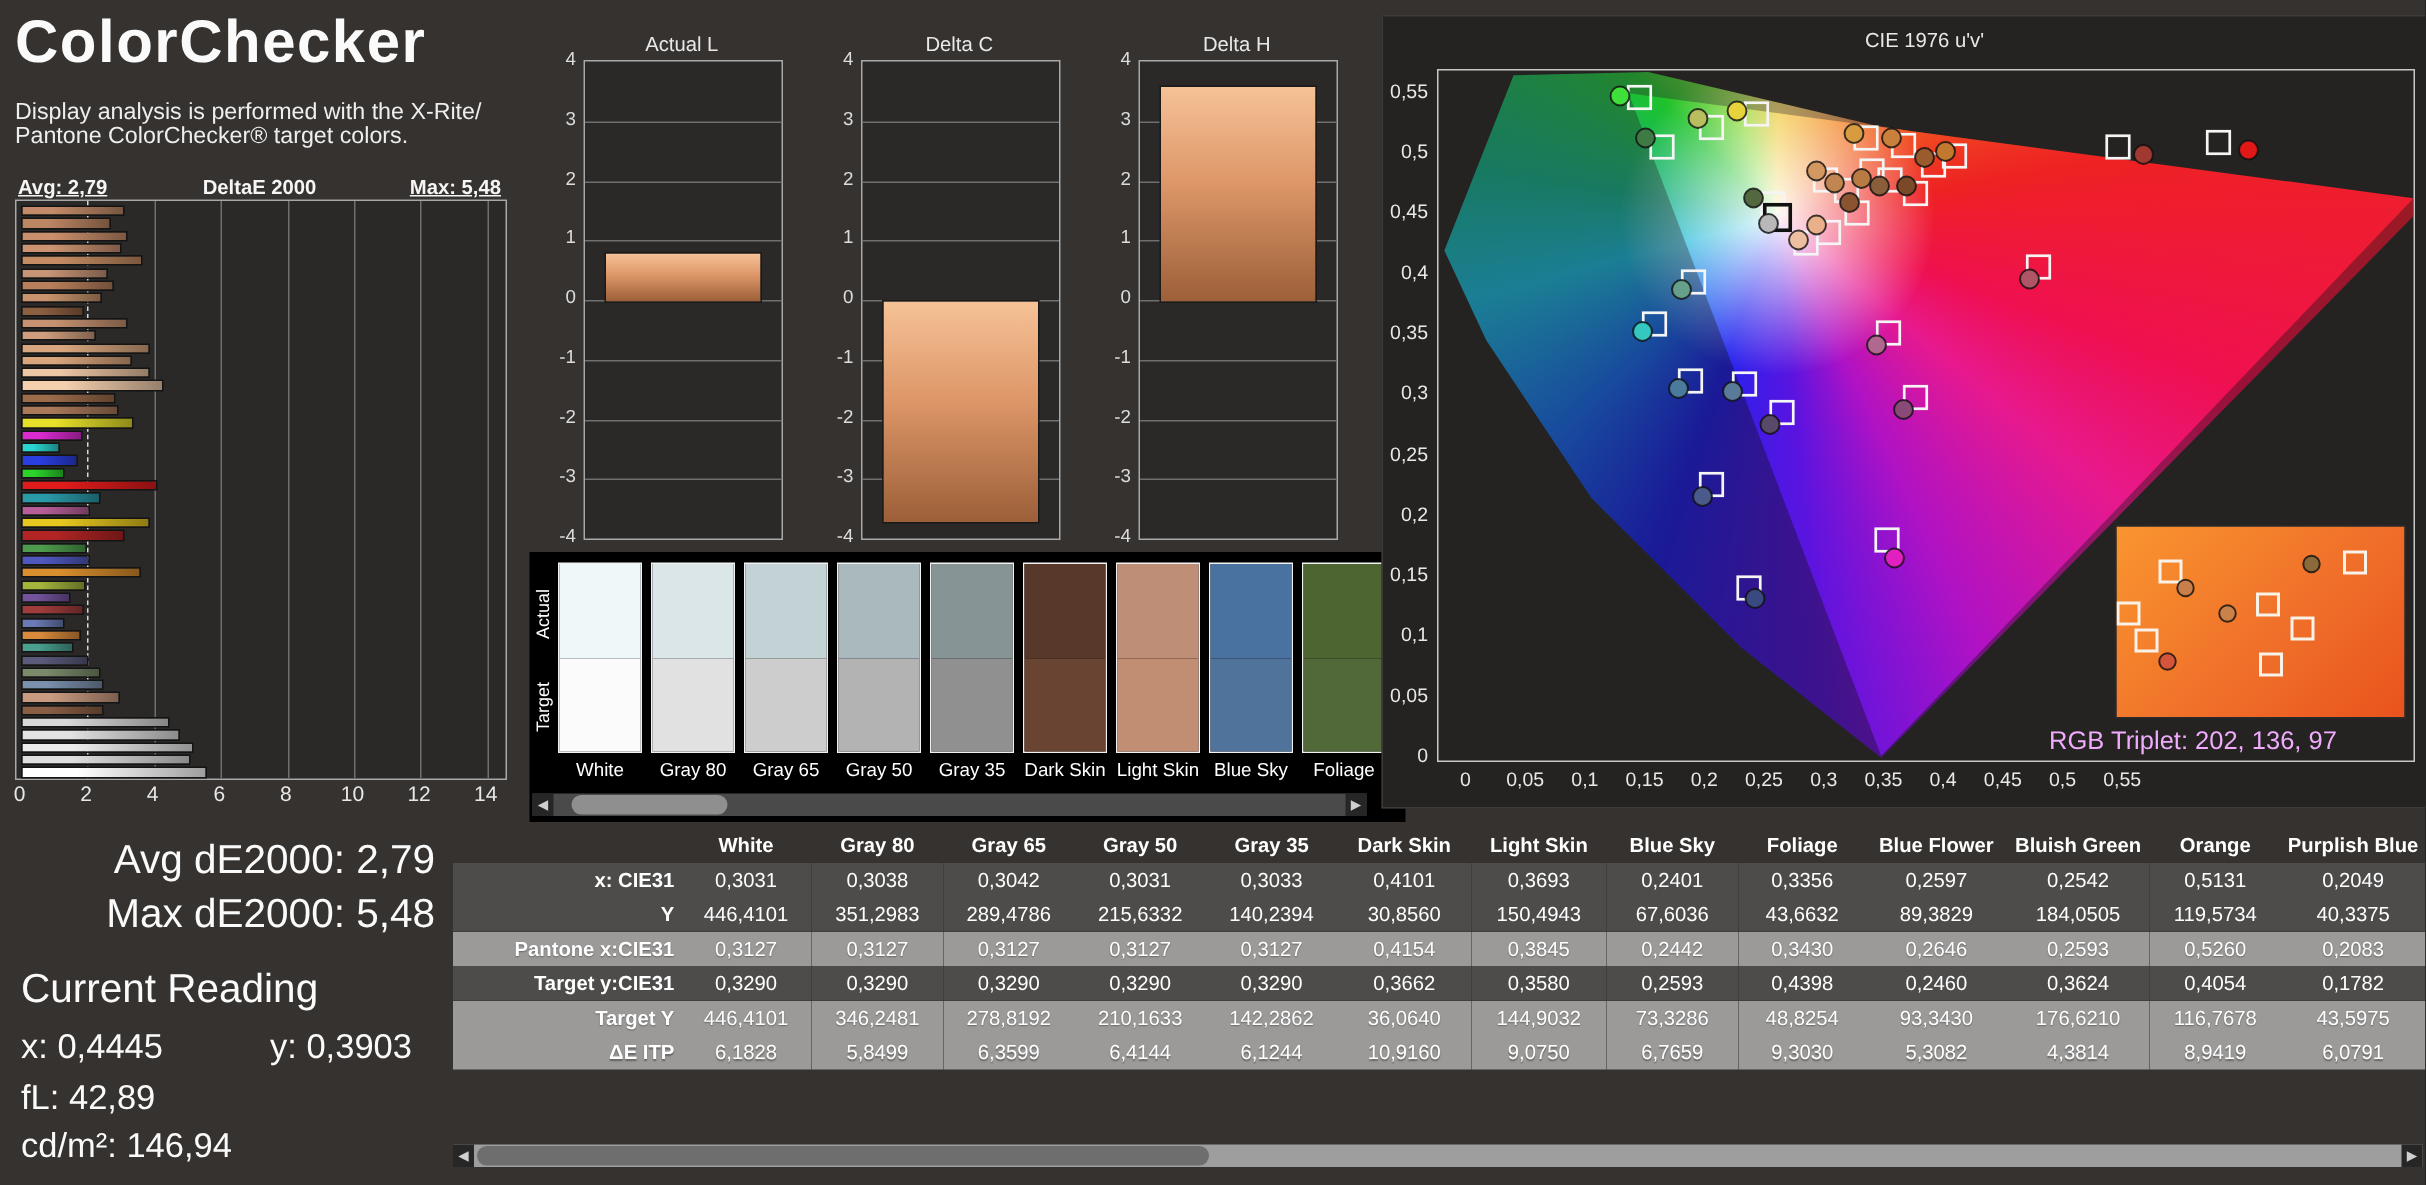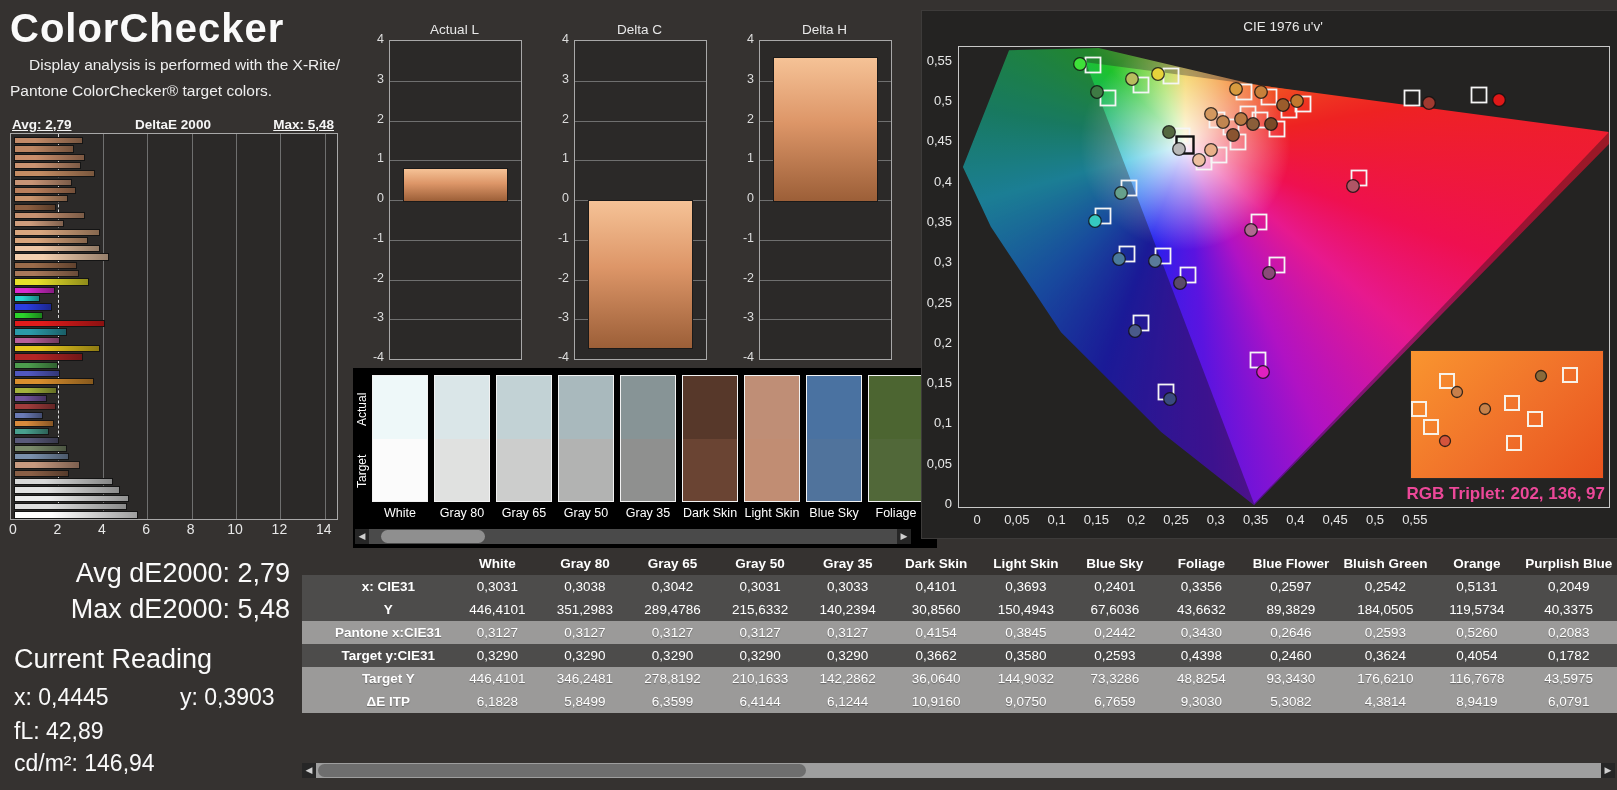--- a/index.html
+++ b/index.html
@@ -41,37 +41,37 @@
              font-size:9px;line-height:15px;text-align:center;}
   
   #cie-panel{left:921px;top:10px;width:696px;height:527px;background:#242322;border:1px solid #3d3b3a;}
   #cie-title{position:absolute;top:8px;left:0;width:650px;text-align:center;font-size:13.5px;color:#e8e8e8;}
   #cie-plot{position:absolute;left:36px;top:35px;width:650px;height:460px;border:1px solid #c8c8c8;background:#242322;}
   .cie-layer{position:absolute;left:0;top:0;width:100%;height:100%;}
   .cie-ylab{position:absolute;width:30px;text-align:right;font-size:13px;color:#e8e8e8;}
   .cie-xlab{position:absolute;width:40px;margin-left:-20px;text-align:center;font-size:13px;color:#e8e8e8;}
   #rgb-inset{position:absolute;left:451px;top:303px;width:192px;height:127px;
              background:linear-gradient(135deg,#f9952f 0%,#f0702a 55%,#e9531d 100%);border:1px solid #2a2a2a;}
-  #rgb-label{position:absolute;left:360px;top:437px;width:286px;text-align:right;font-size:17px;color:#ec4899;font-weight:bold;}
+  #rgb-label{position:absolute;left:360px;top:437px;width:286px;text-align:center;font-size:17px;color:#f0abfc;}
   
   #tbl{left:302px;top:552px;border-collapse:collapse;table-layout:fixed;}
   #tbl th,#tbl td{font-size:13.5px;padding:0 4px;height:23px;white-space:nowrap;overflow:hidden;}
   #tbl th{font-weight:bold;color:#fff;text-align:center;}
   #tbl td{text-align:center;color:#fff;}
-  #tbl td.rowlab{text-align:center;font-weight:bold;padding-left:25px;}
+  #tbl td.rowlab{text-align:right;font-weight:bold;padding-left:25px;}
   #tbl tr.dark td{background:#4d4c4b;}
   #tbl tr.light td{background:#9b9a99;text-shadow:0 1px 1px rgba(0,0,0,.35);}
 </style>
 </head>
 <body>
 
 <div id="app">
 
   <div class="abs" id="title">ColorChecker</div>
-  <div class="abs sub" style="top:56px;margin-left:19px;">Display analysis is performed with the X-Rite/</div>
+  <div class="abs sub" style="top:66px;">Display analysis is performed with the X-Rite/</div>
   <div class="abs sub" style="top:82px;">Pantone ColorChecker® target colors.</div>
 
   <div class="abs" id="de-head">
     <span style="position:absolute;left:2px;text-decoration:underline;">Avg: 2,79</span>
     <span style="position:absolute;left:0;width:326px;text-align:center;">DeltaE 2000</span>
     <span style="position:absolute;right:2px;text-decoration:underline;">Max: 5,48</span>
   </div>
   <div class="abs panel-border" id="de-plot">
       <div class="grid-v dash" style="left: 47.4px;"></div>
       <div class="grid-v" style="left: 91.8px;"></div>

